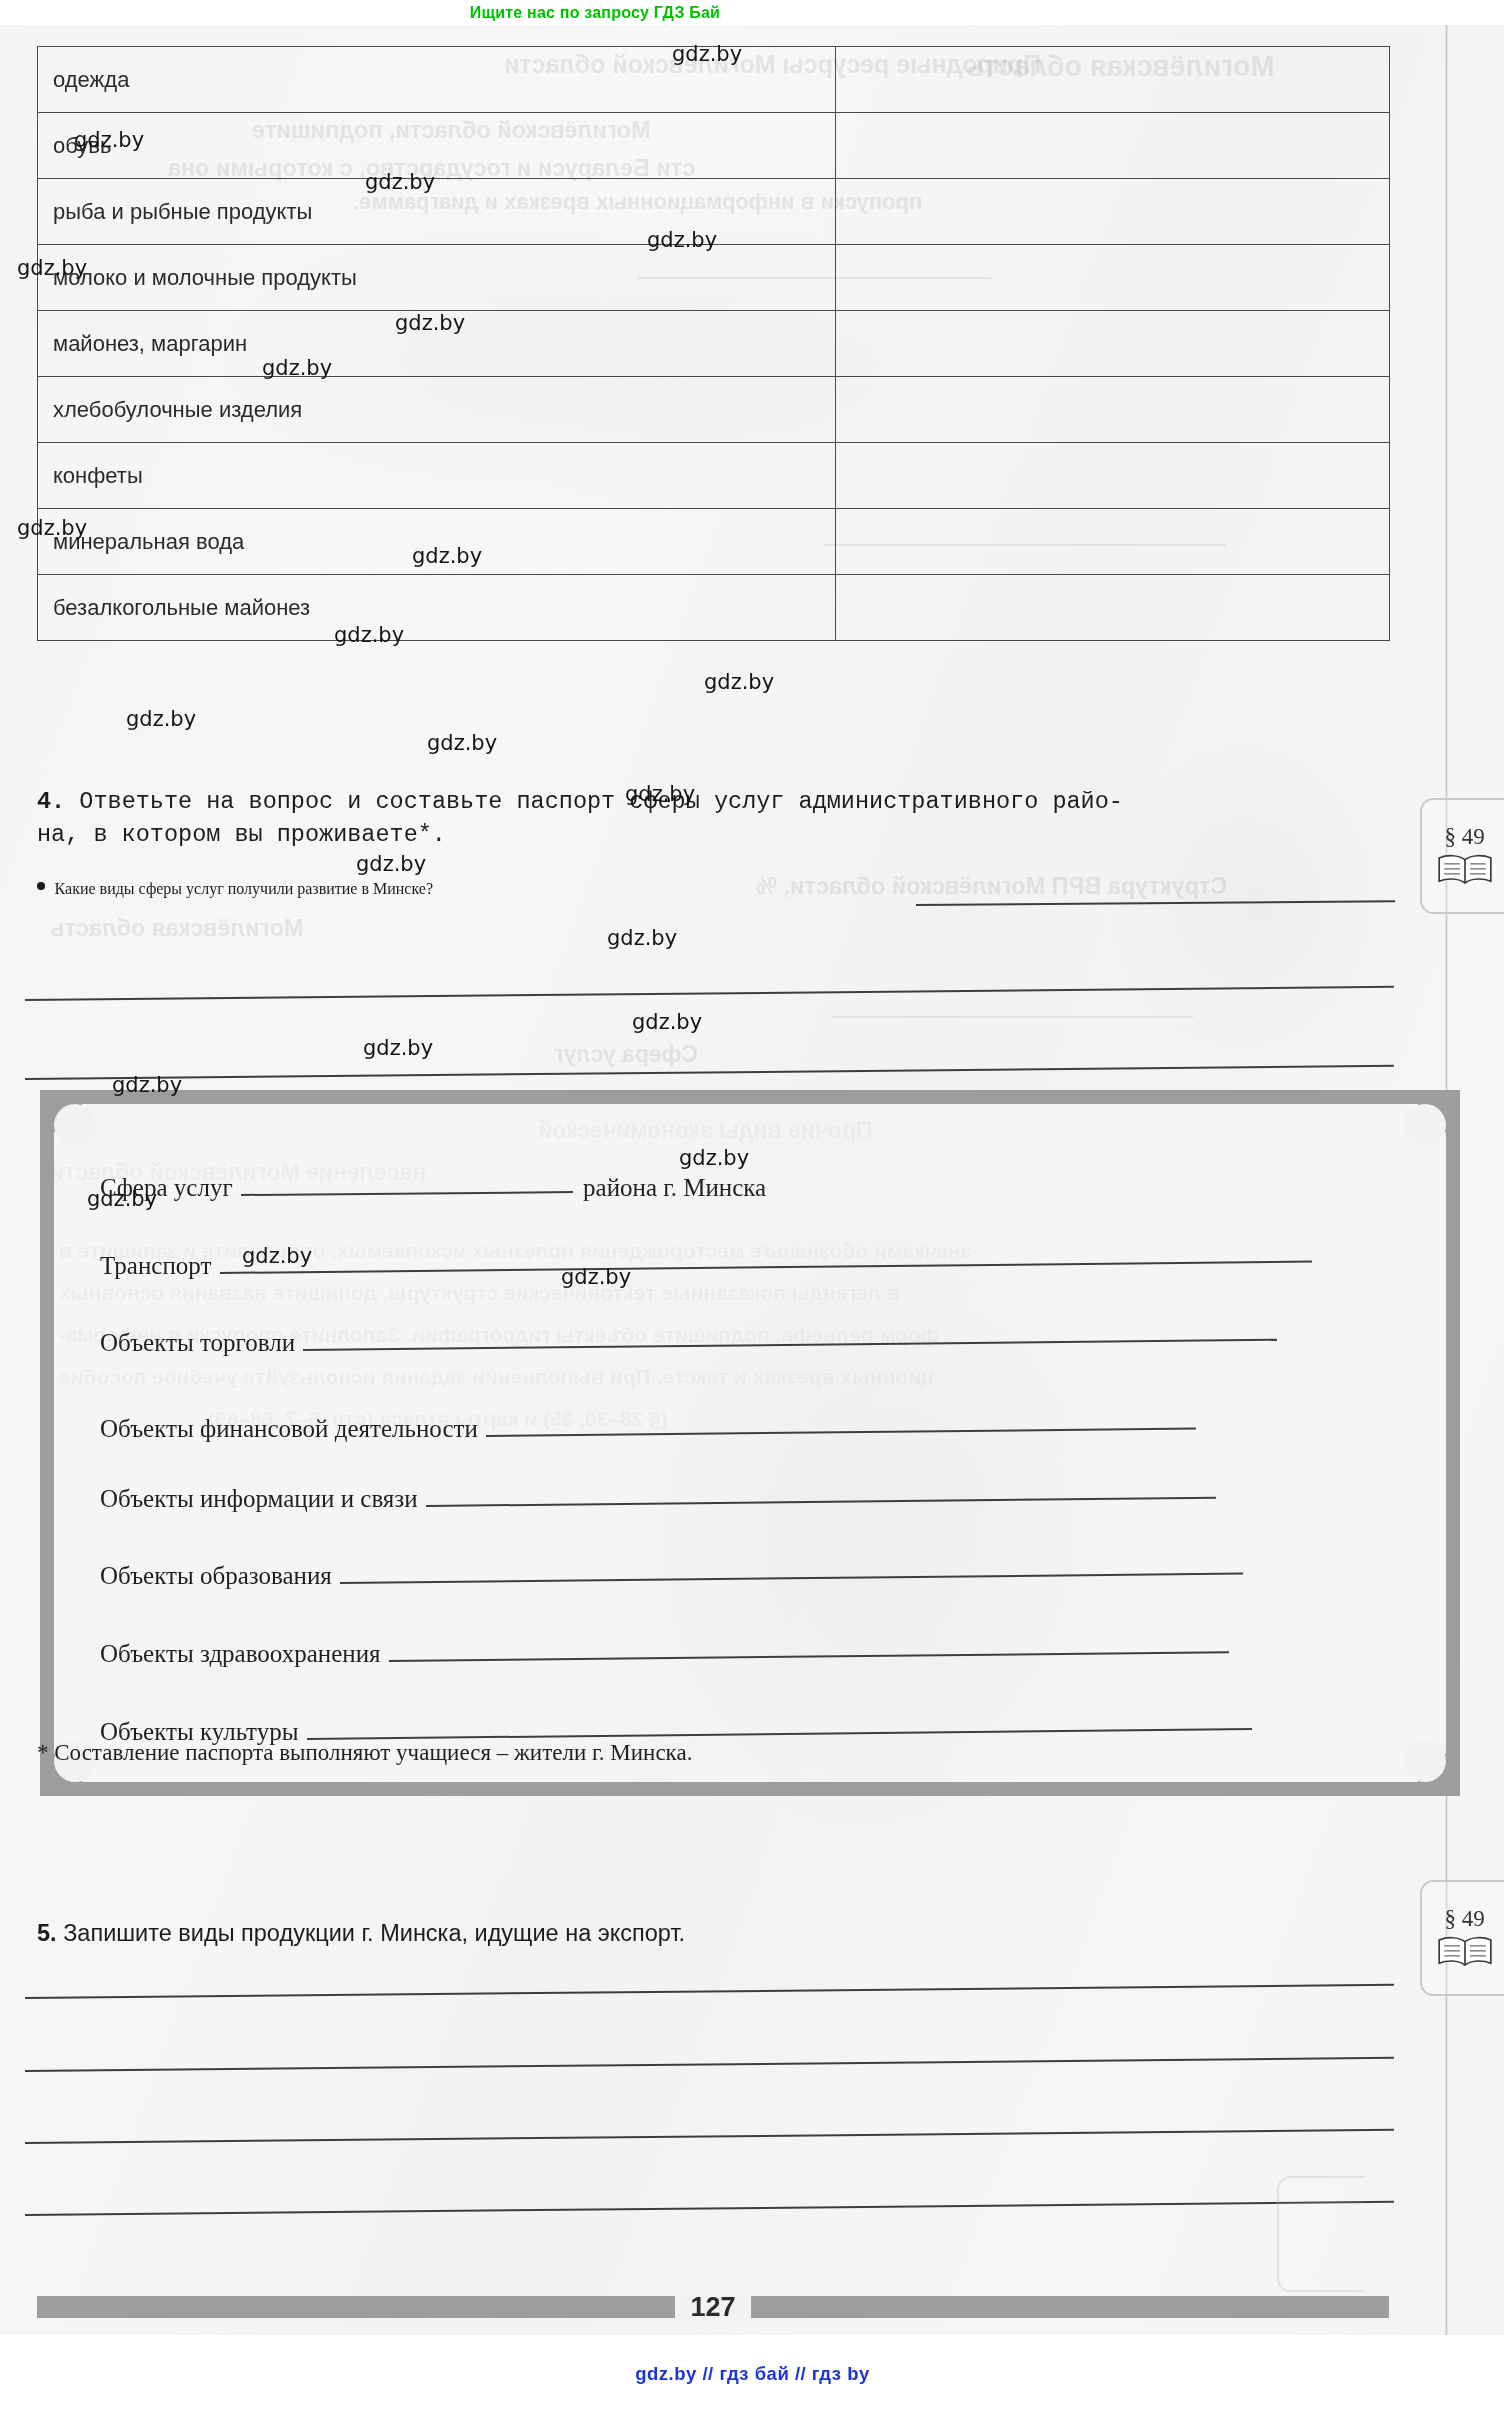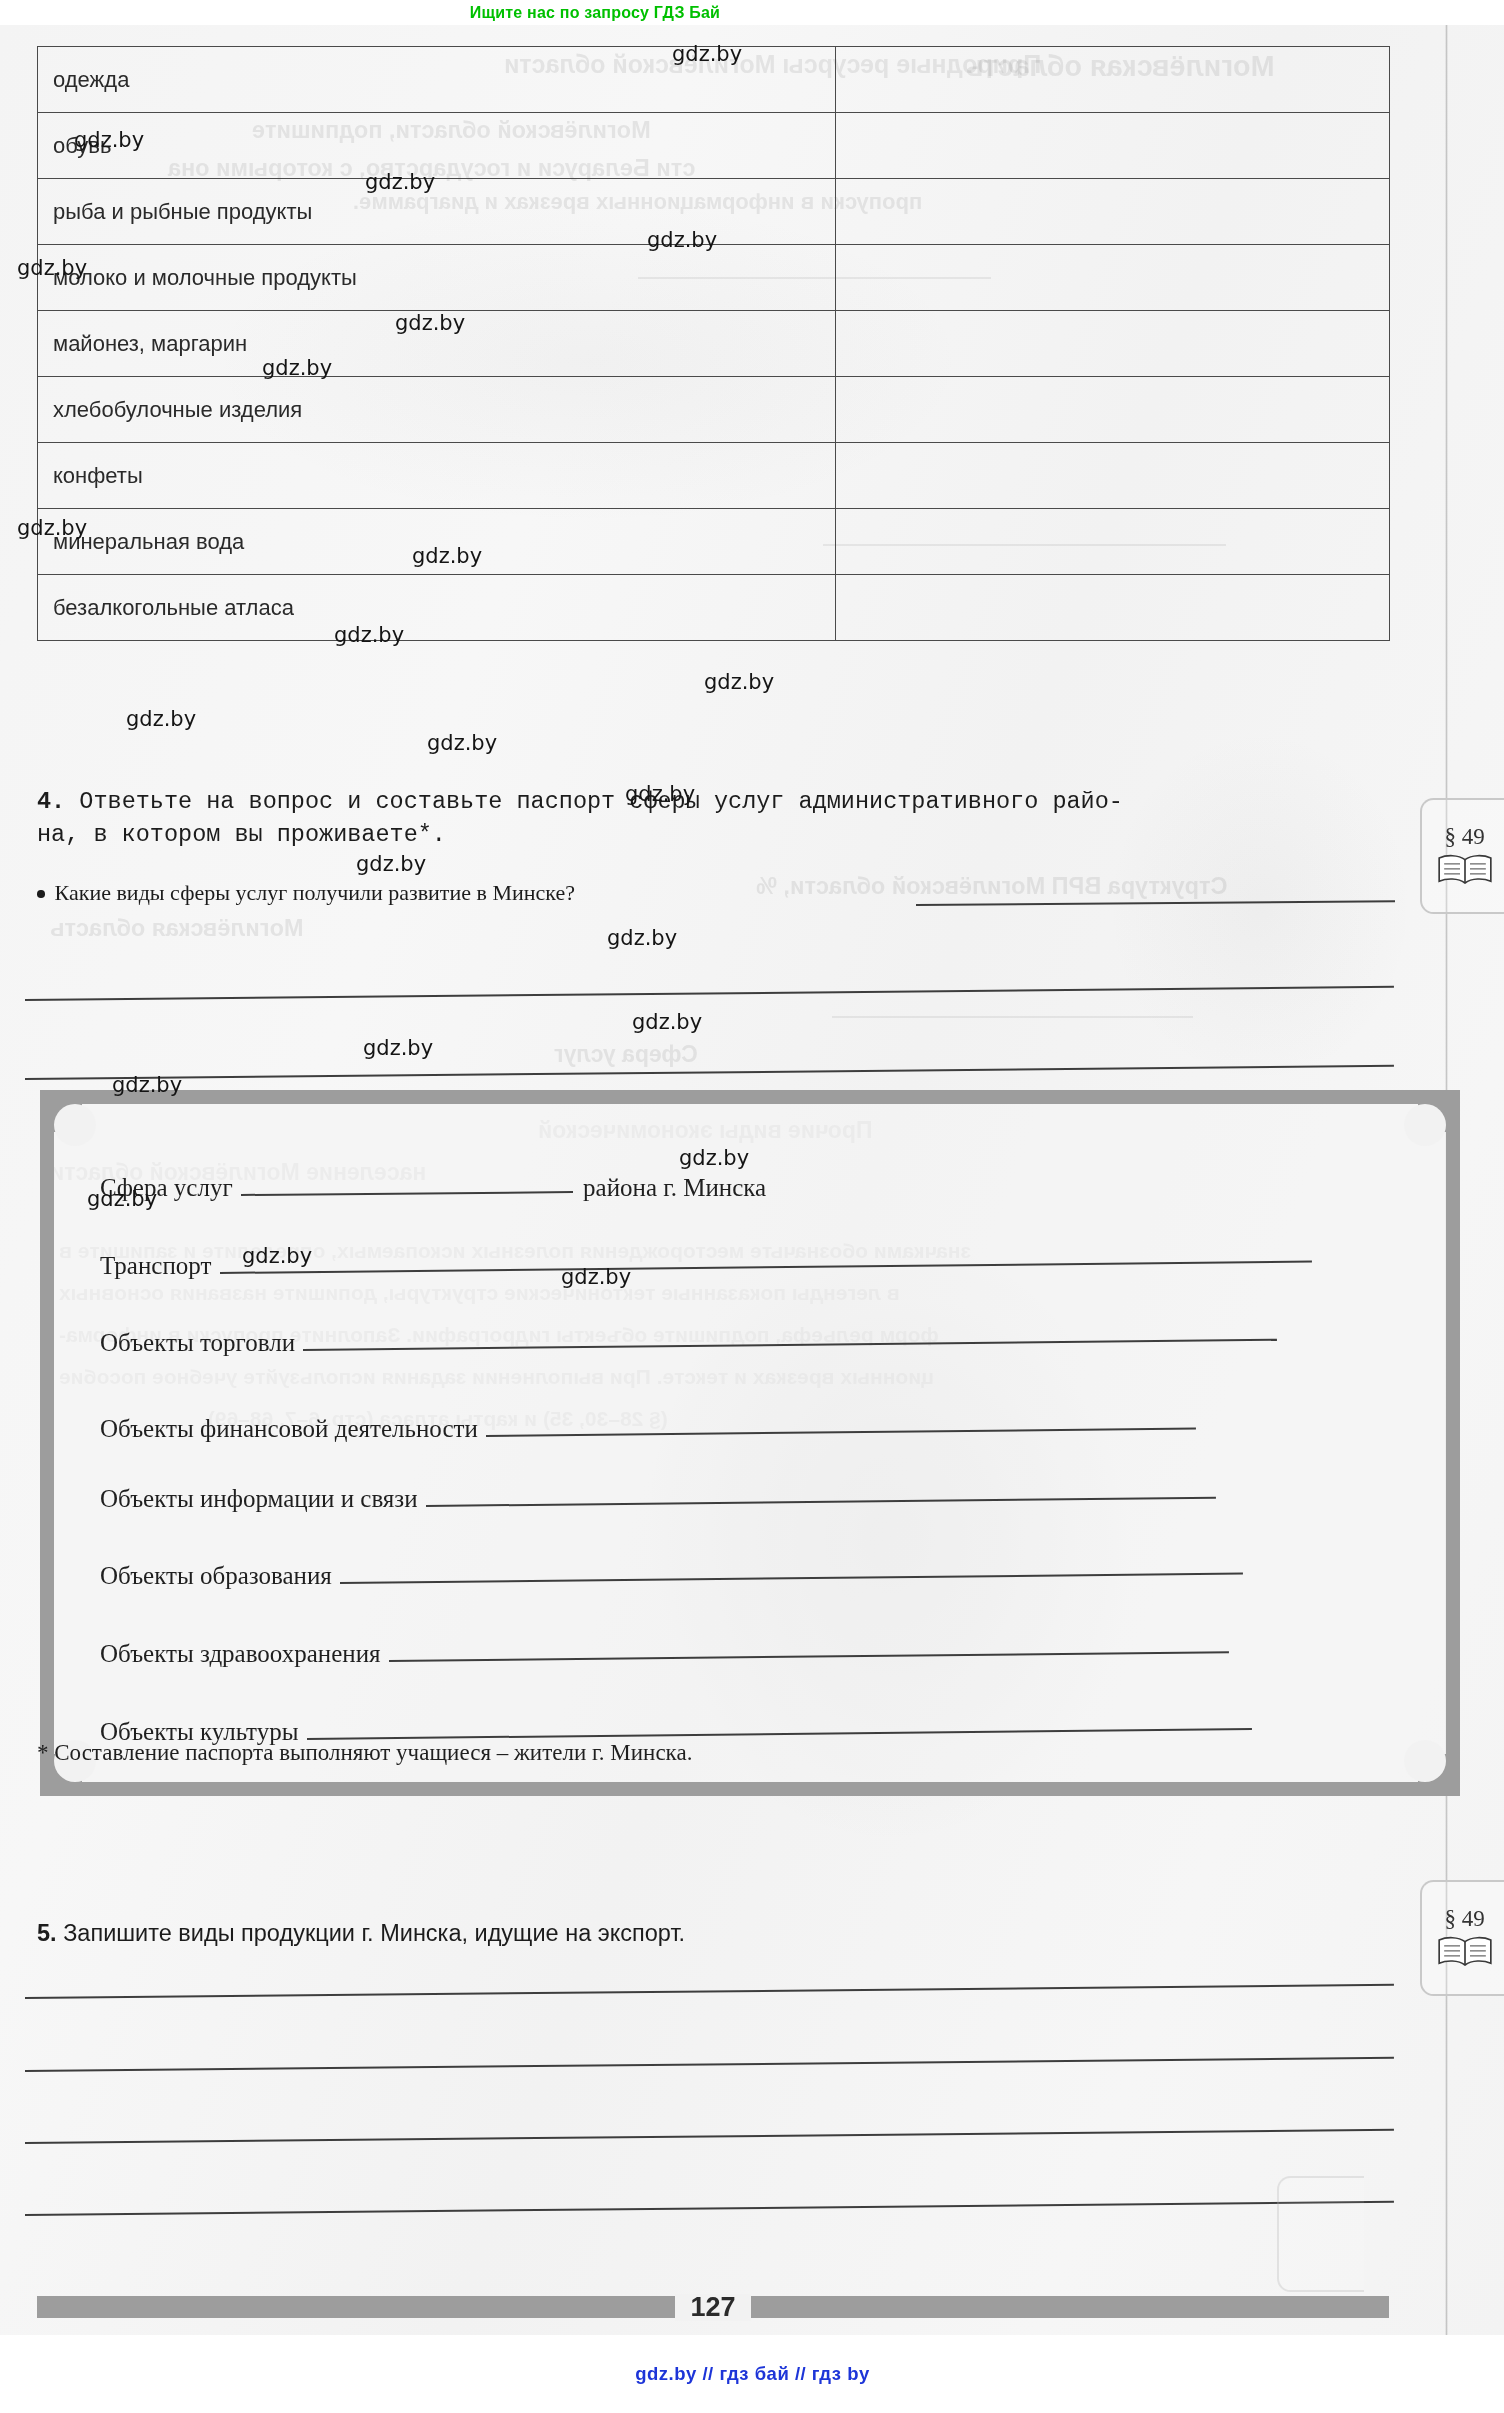--- a/index.html
+++ b/index.html
@@ -73,21 +73,21 @@
   
   .task-heading{
     position:absolute;
     font-family:"Liberation Sans", sans-serif;
     font-size:23.5px; color:#1c1c1c; line-height:1.42;
   }
   .task-heading b{ font-weight:bold; }
 
   .bullet-row{
     position:absolute; display:flex; align-items:flex-end;
-    font-family:"Liberation Serif", serif; font-size:22px; color:#1c1c1c;
+    font-family:"Liberation Serif", serif; font-size:16px; color:#1c1c1c;
   }
   .bullet-dot{
     width:7.6px; height:7.6px; border-radius:50%; background:#1c1c1c;
     margin:0 10px 8.4px 0; flex:0 0 auto;
   }
   .rule{
     position:absolute; height:1.7px;
     background:#3d3d3d;
   }
   .rule.tilt{ transform-origin:left center; }
@@ -244,21 +244,21 @@
       </tr>
       <tr>
         <td class="col-b">конфеты</td>
         <td class="col-a"></td>
       </tr>
       <tr>
         <td class="col-b">минеральная вода</td>
         <td class="col-a"></td>
       </tr>
       <tr>
-        <td class="col-b">безалкогольные атласа</td>
+        <td class="col-b">безалкогольные майонез</td>
         <td class="col-a"></td>
       </tr>
     </tbody>
   </table>
 
   <div class="task-heading" style="left:37px; top:760px; width:1327px;font-family:Liberation Mono, monospace;">
     <b>4.</b>
     <span>Ответьте на вопрос и составьте паспорт сферы услуг административного райо-</span>
     <br>
     <span>на, в котором вы проживаете*.</span>

